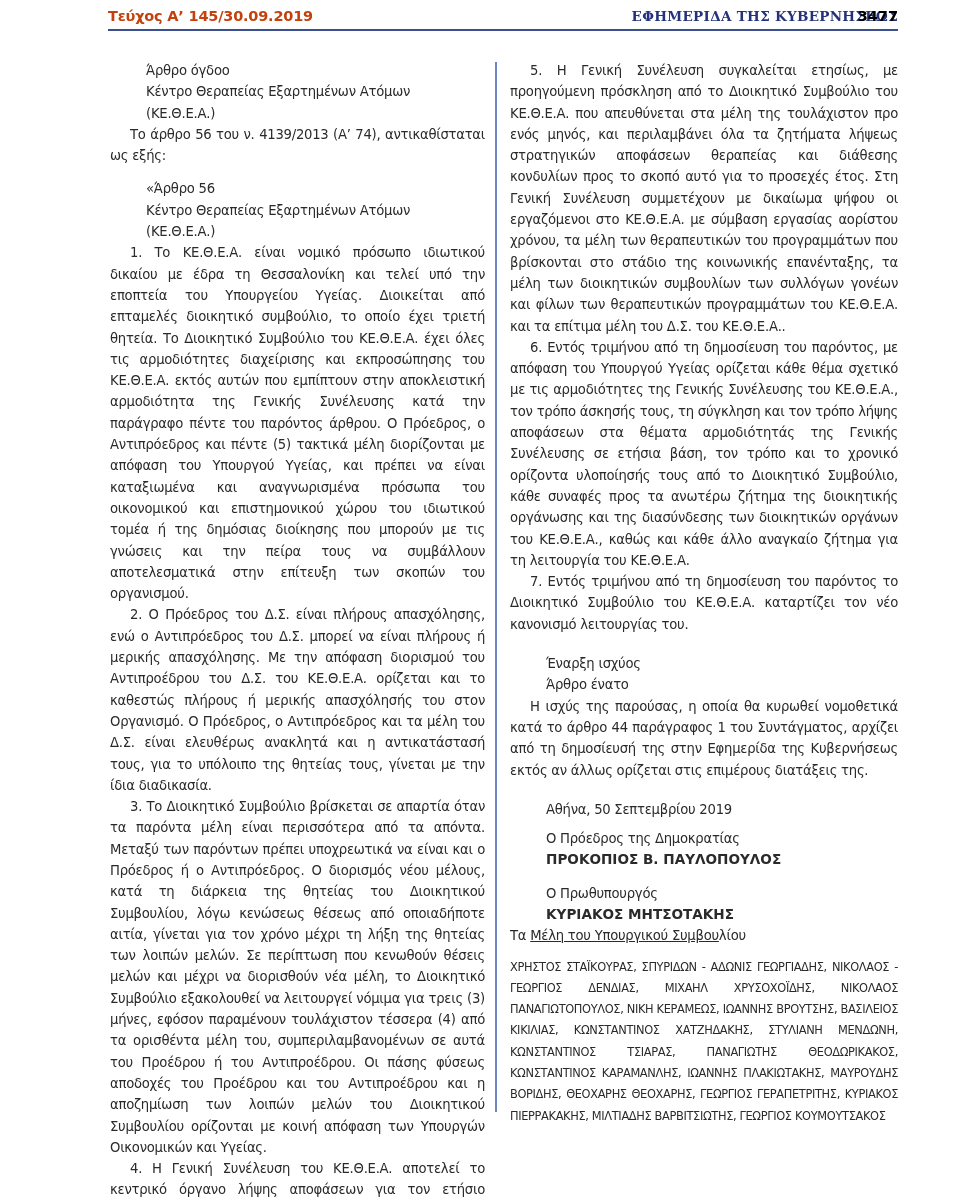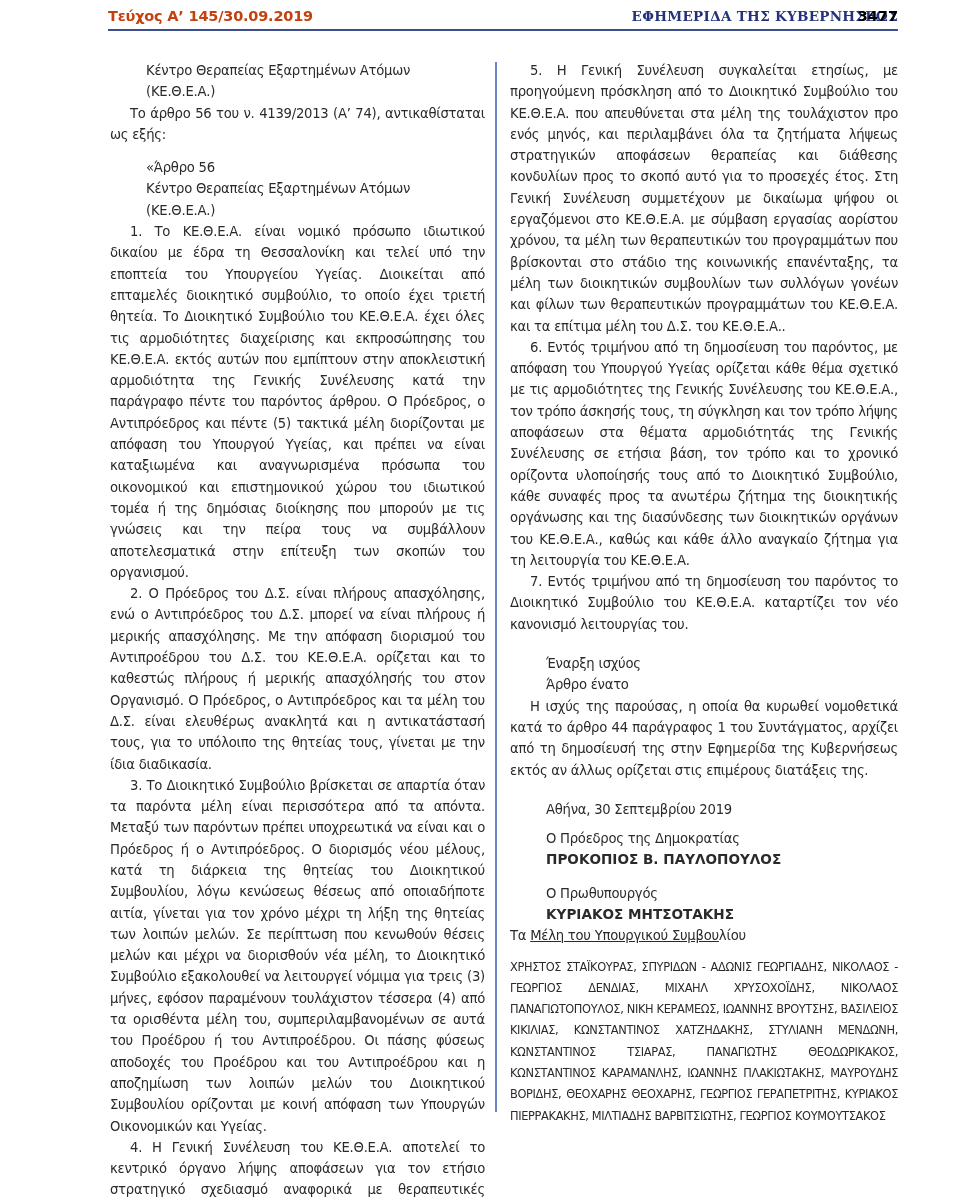--- a/index.html
+++ b/index.html
@@ -33,20 +33,21 @@
 <div class="header">
   <span class="issue">Τεύχος Α’ 145/30.09.2019</span>
   <span class="gazette">ΕΦΗΜΕΡΙΔΑ ΤΗΣ ΚΥΒΕΡΝΗΣΕΩΣ</span>
   <span class="page">3477</span>
 </div>
 <div class="header-rule"></div>
 <div class="col-divider"></div>
 
 <div class="col left">
   <div class="heading-block">
+    <div>Άρθρο όγδοο</div>
     <div>Κέντρο Θεραπείας Εξαρτημένων Ατόμων</div>
     <div>(ΚΕ.Θ.Ε.Α.)</div>
   </div>
   <p>Το άρθρο 56 του ν. 4139/2013 (Α’ 74), αντικαθίσταται ως εξής:</p>
   <div class="gap-s"></div>
   <div class="heading-block">
     <div>«Άρθρο 56</div>
     <div>Κέντρο Θεραπείας Εξαρτημένων Ατόμων</div>
     <div>(ΚΕ.Θ.Ε.Α.)</div>
   </div>
@@ -61,21 +62,21 @@
   <p>6. Εντός τριμήνου από τη δημοσίευση του παρόντος, με απόφαση του Υπουργού Υγείας ορίζεται κάθε θέμα σχετικό με τις αρμοδιότητες της Γενικής Συνέλευσης του ΚΕ.Θ.Ε.Α., τον τρόπο άσκησής τους, τη σύγκληση και τον τρόπο λήψης αποφάσεων στα θέματα αρμοδιότητάς της Γενικής Συνέλευσης σε ετήσια βάση, τον τρόπο και το χρονικό ορίζοντα υλοποίησής τους από το Διοικητικό Συμβούλιο, κάθε συναφές προς τα ανωτέρω ζήτημα της διοικητικής οργάνωσης και της διασύνδεσης των διοικητικών οργάνων του ΚΕ.Θ.Ε.Α., καθώς και κάθε άλλο αναγκαίο ζήτημα για τη λειτουργία του ΚΕ.Θ.Ε.Α.</p>
   <p>7. Εντός τριμήνου από τη δημοσίευση του παρόντος το Διοικητικό Συμβούλιο του ΚΕ.Θ.Ε.Α. καταρτίζει τον νέο κανονισμό λειτουργίας του.</p>
   <div class="gap-m"></div>
   <div class="heading-block">
     <div>Έναρξη ισχύος</div>
     <div>Άρθρο ένατο</div>
   </div>
   <p>Η ισχύς της παρούσας, η οποία θα κυρωθεί νομοθετικά κατά το άρθρο 44 παράγραφος 1 του Συντάγματος, αρχίζει από τη δημοσίευσή της στην Εφημερίδα της Κυβερνήσεως εκτός αν άλλως ορίζεται στις επιμέρους διατάξεις της.</p>
   <div class="gap-m"></div>
   <div class="sign">
-    <div>Αθήνα, 30 Σεπτεμβρίου 2019</div>
+    <div>Αθήνα, 50 Σεπτεμβρίου 2019</div>
     <div style="height:8px"></div>
     <div>Ο Πρόεδρος της Δημοκρατίας</div>
     <div class="bold">ΠΡΟΚΟΠΙΟΣ Β. ΠΑΥΛΟΠΟΥΛΟΣ</div>
     <div style="height:12px"></div>
     <div>Ο Πρωθυπουργός</div>
     <div class="bold">ΚΥΡΙΑΚΟΣ ΜΗΤΣΟΤΑΚΗΣ</div>
   </div>
   <div class="members-title">
     <span>Τα </span><span class="u">Μέλη του Υπουργικού Συμβου</span><span>λίου</span>
   </div>

